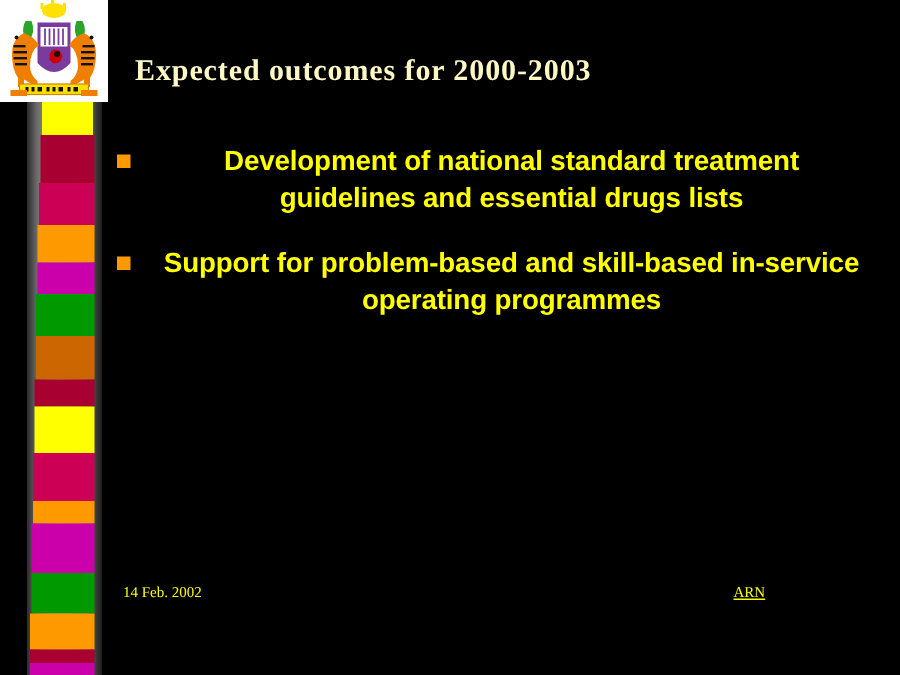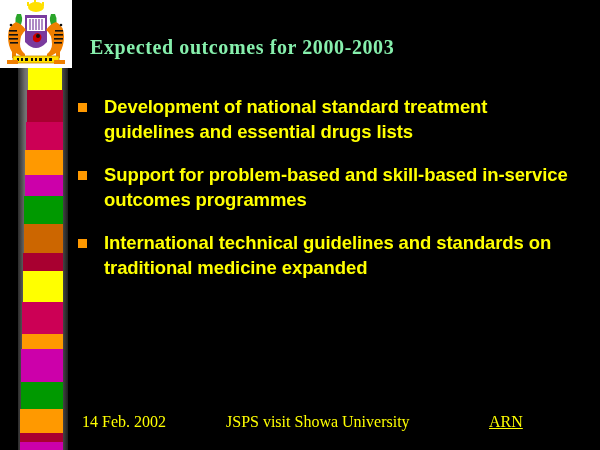--- a/index.html
+++ b/index.html
@@ -52,39 +52,40 @@
     height: 68px;
     background: #ffffff;
   }
   #emblem svg { display: block; }
 
   
   #title {
     position: absolute;
     left: 90px;
     top: 36px;
-    color: #86efac;
+    color: #fef9c3;
     font-family: "Liberation Serif", serif;
     font-weight: bold;
     font-size: 20px;
     letter-spacing: 0.6px;
     white-space: nowrap;
   }
 
   
   #bullets {
     position: absolute;
     left: 78px;
     top: 94px;
     width: 500px;
   }
   .bullet-row {
     display: flex;
     align-items: flex-start;
     margin-bottom: 18px;
+    text-align: center;
   }
   .bullet-marker {
     flex: 0 0 auto;
     width: 9px;
     height: 9px;
     background: #ff9900;
     margin-top: 9px;
     margin-right: 17px;
   }
   .bullet-text {
@@ -94,26 +95,26 @@
     font-weight: bold;
     font-size: 18.5px;
     line-height: 25px;
     letter-spacing: -0.1px;
   }
 
   
   #footer {
     position: absolute;
     left: 0;
-    top: 413px;
+    top: 390px;
     width: 600px;
     height: 20px;
     color: #ffff00;
     font-family: "Liberation Serif", serif;
-    font-size: 16px;
+    font-size: 10px;
   }
   #footer-date   { position: absolute; left: 82px;  top: 0; }
   #footer-center { position: absolute; left: 226px; top: 0; }
   #footer-right  { position: absolute; left: 489px; top: 0; text-decoration: underline; }
 </style>
 </head>
 <body>
 
 <div id="slide">
 
@@ -203,27 +204,22 @@
 
   <div id="title">Expected outcomes for 2000-2003</div>
 
   <div id="bullets">
     <div class="bullet-row">
       <span class="bullet-marker"></span>
       <span class="bullet-text">Development of national standard treatment guidelines and essential drugs lists</span>
     </div>
     <div class="bullet-row">
       <span class="bullet-marker"></span>
-      <span class="bullet-text">Support for problem-based and skill-based in-service outcomes programmes</span>
-    </div>
-    <div class="bullet-row">
-      <span class="bullet-marker"></span>
-      <span class="bullet-text">International technical guidelines and standards on traditional medicine expanded</span>
+      <span class="bullet-text">Support for problem-based and skill-based in-service operating programmes</span>
     </div>
   </div>
 
   <div id="footer">
     <span id="footer-date">14 Feb. 2002</span>
-    <span id="footer-center">JSPS visit Showa University</span>
     <span id="footer-right">ARN</span>
   </div>
 
 </div>
 
 </body></html>

